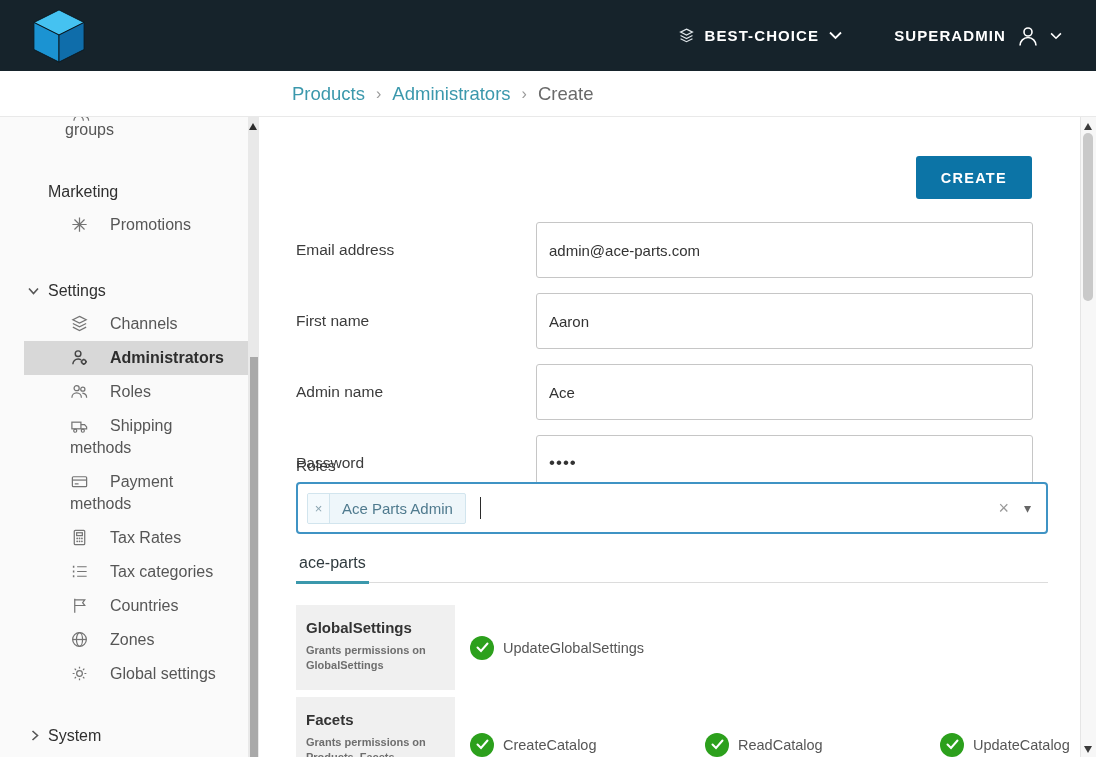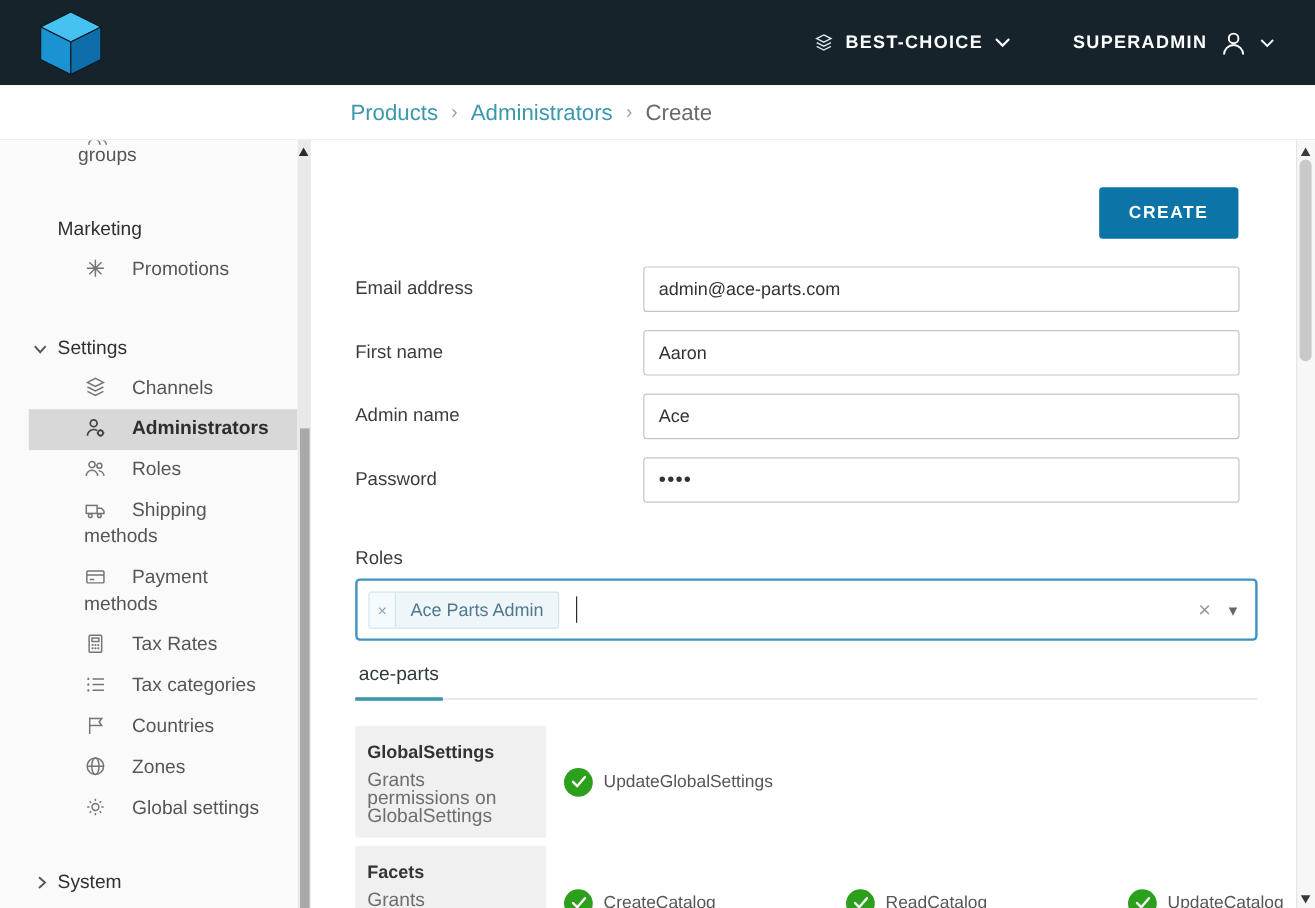--- a/index.html
+++ b/index.html
@@ -87,21 +87,21 @@
   .create-btn {
     position:absolute; top:39px; right:48px; height:43px; padding:0 25px;
     background:#0c74a6; color:#fff; border:none; border-radius:3px;
     font-family:"Liberation Sans", sans-serif;
     font-size:14.5px; font-weight:bold; letter-spacing:1.3px; cursor:pointer;
   }
   .form { position:absolute; top:105px; left:36px; right:47px; }
   .form-row { display:flex; align-items:center; margin-bottom:15px; }
   .form-row label { flex:0 0 240px; font-size:15.5px; font-weight:500; color:#3c3c3c; }
   .form-row input {
-    flex:1; height:38px; border:1px solid #c6c6c6; border-radius:3px;
+    flex:1; height:56px; border:1px solid #c6c6c6; border-radius:3px;
     padding:0 12px; font-size:15px; color:#333;
     font-family:"Liberation Sans", sans-serif; outline:none; background:#fff;
   }
   .form-row input.password { font-size:17px; letter-spacing:1px; }
 
   .roles-block { position:absolute; top:340px; left:36px; right:32px; }
   .roles-label { font-size:15.5px; font-weight:500; color:#3c3c3c; margin-bottom:7px; }
   .roles-select {
     height:52px; background:#fff; border:2px solid #3f93c4; border-radius:4px;
     display:flex; align-items:center; padding:0 15px 0 9px; cursor:text;
@@ -132,21 +132,21 @@
   }
 
   .perm-table { position:absolute; top:488px; left:36px; right:32px; }
   .perm-row { display:flex; margin-bottom:7px; }
   .perm-row-1 { min-height:85px; }
   .perm-row-2 { min-height:95px; }
   .perm-left {
     flex:0 0 159px; background:#f0f0f0; padding:14px 12px 10px 10px;
   }
   .perm-name { font-size:15px; font-weight:bold; color:#333; margin-bottom:7px; }
-  .perm-desc { font-size:16px; color:#6e6e6e; line-height:15px; }
+  .perm-desc { font-size:11px; color:#6e6e6e; line-height:15px;font-weight:bold; }
   .perm-right {
     flex:1; display:grid; grid-template-columns:repeat(3,235px);
     align-items:center; padding-left:15px; background:#fff;
   }
   .perm-item { display:flex; align-items:center; gap:9px; font-size:14.5px; color:#565656; cursor:pointer; }
   .check-circle {
     width:24px; height:24px; border-radius:50%; background:#2ca01c;
     display:flex; align-items:center; justify-content:center; flex:0 0 auto;
   }
 

